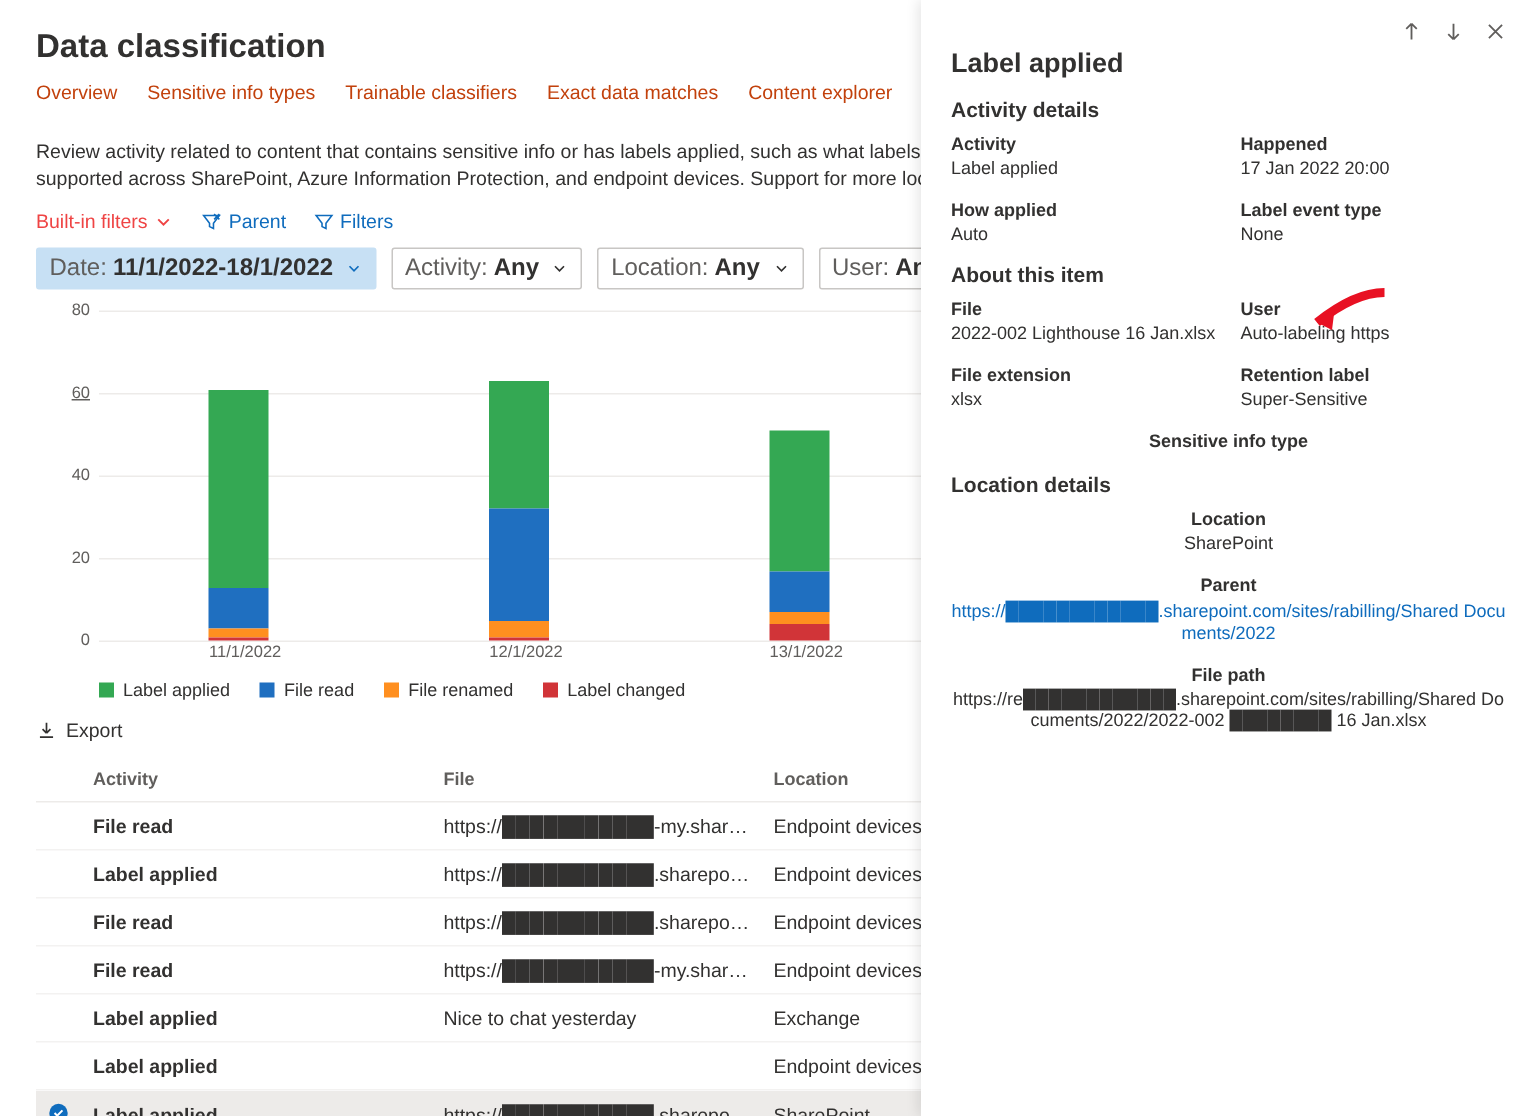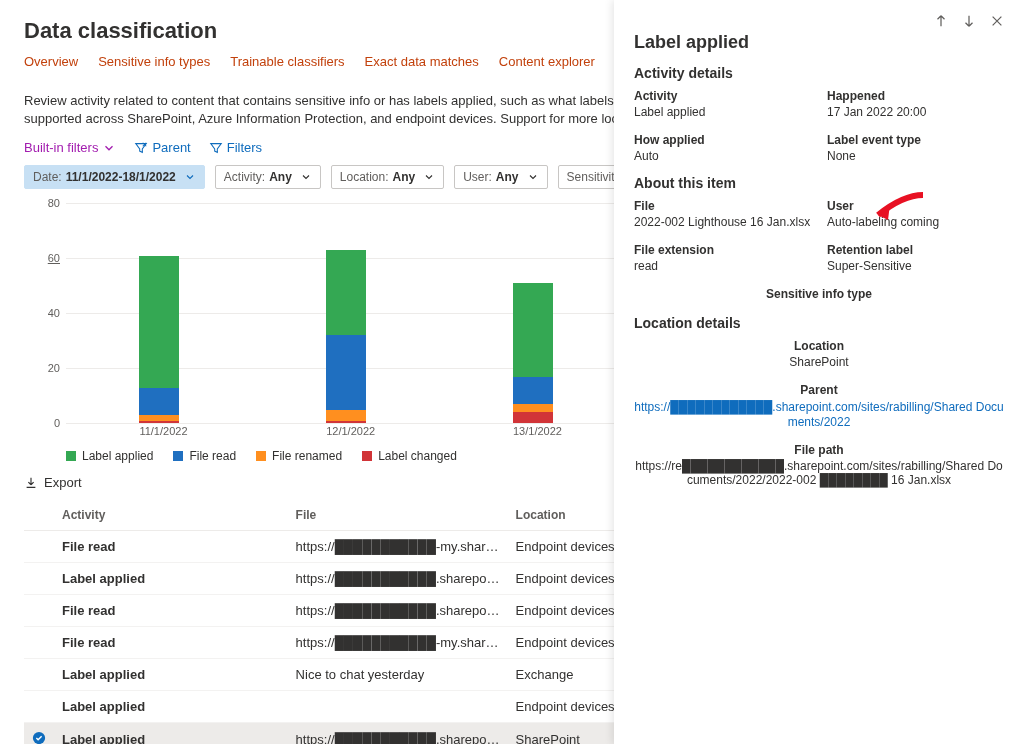--- a/index.html
+++ b/index.html
@@ -5,25 +5,25 @@
   * { box-sizing: border-box; margin: 0; padding: 0; }
   body { font-family: "Segoe UI", -apple-system, BlinkMacSystemFont, sans-serif; font-size: 13px; color: #323130; background: #fff; width: 1024px; height: 744px; overflow: hidden; position: relative; }
   .main { padding: 18px 24px 0 24px; }
   h1.page-title { font-size: 22px; font-weight: 600; margin-bottom: 4px; }
   .tabs { display: flex; gap: 20px; border-bottom: 1px solid transparent; margin-bottom: 10px; }
   .tab { padding: 6px 0 10px 0; font-size: 13px; color: #c2410c; cursor: pointer; }
   .tab.active { color: #0f6cbd; border-bottom: 2px solid #0f6cbd; font-weight: 600; }
   .desc { font-size: 13px; color: #323130; margin-bottom: 12px; line-height: 1.4; }
   .desc a { color: #0f6cbd; text-decoration: none; }
   .toolbar { display: flex; gap: 18px; align-items: center; margin-bottom: 10px; font-size: 13px; }
-  .toolbar-item { display:flex; align-items:center; gap:4px; cursor:pointer; color:#a21caf; }
+  .toolbar-item { display:flex; align-items:center; gap:4px; cursor:pointer; color:#ef4444; }
   .toolbar-item svg { width:14px; height:14px; }
   .icon-blue { color:#0f6cbd; }
   .filters { display:flex; gap:10px; margin-bottom: 14px; }
-  .pill { border:1px solid #c8c6c4; border-radius:2px; padding:4px 8px; font-size:12px; display:flex; align-items:center; gap:4px; background:#fff; cursor:pointer; }
+  .pill { border:1px solid #c8c6c4; border-radius:2px; padding:4px 8px; font-size:16px; display:flex; align-items:center; gap:4px; background:#fff; cursor:pointer; }
   .pill.date { background:#c7e0f4; border-color:#c7e0f4; }
   .pill .label { color:#605e5c; }
   .pill .value { font-weight:600; }
   .pill svg { width:12px; height:12px; margin-left:4px; }
   .chart-wrap { position:relative; height:240px; margin-bottom:6px; }
   .yaxis { position:absolute; left:0; top:0; bottom:20px; width:36px; }
   .ytick { position:absolute; right:0; font-size:11px; color:#605e5c; transform:translateY(-50%);}
   .grid { position:absolute; left:42px; right:0; top:0; bottom:20px; }
   .gridline { position:absolute; left:0; right:0; height:1px; background:#edebe9; }
   .bars { position:absolute; left:42px; right:0; top:0; bottom:20px; display:flex; justify-content:space-around; align-items:flex-end; }
@@ -318,25 +318,25 @@
   </div>
 
   <div class="section-h">About this item</div>
   <div class="kvgrid">
     <div class="kv">
         <div class="k">File</div>
         <div class="v">2022-002 Lighthouse 16 Jan.xlsx</div>
       </div>
     <div class="kv">
         <div class="k">User</div>
-        <div class="v">Auto-labeling coming</div>
+        <div class="v">Auto-labeling https</div>
       </div>
     <div class="kv">
         <div class="k">File extension</div>
-        <div class="v">read</div>
+        <div class="v">xlsx</div>
       </div>
     <div class="kv">
         <div class="k">Retention label</div>
         <div class="v">Super-Sensitive</div>
       </div>
     <div class="kv full">
         <div class="k">Sensitive info type</div>
       </div>
   </div>
 

